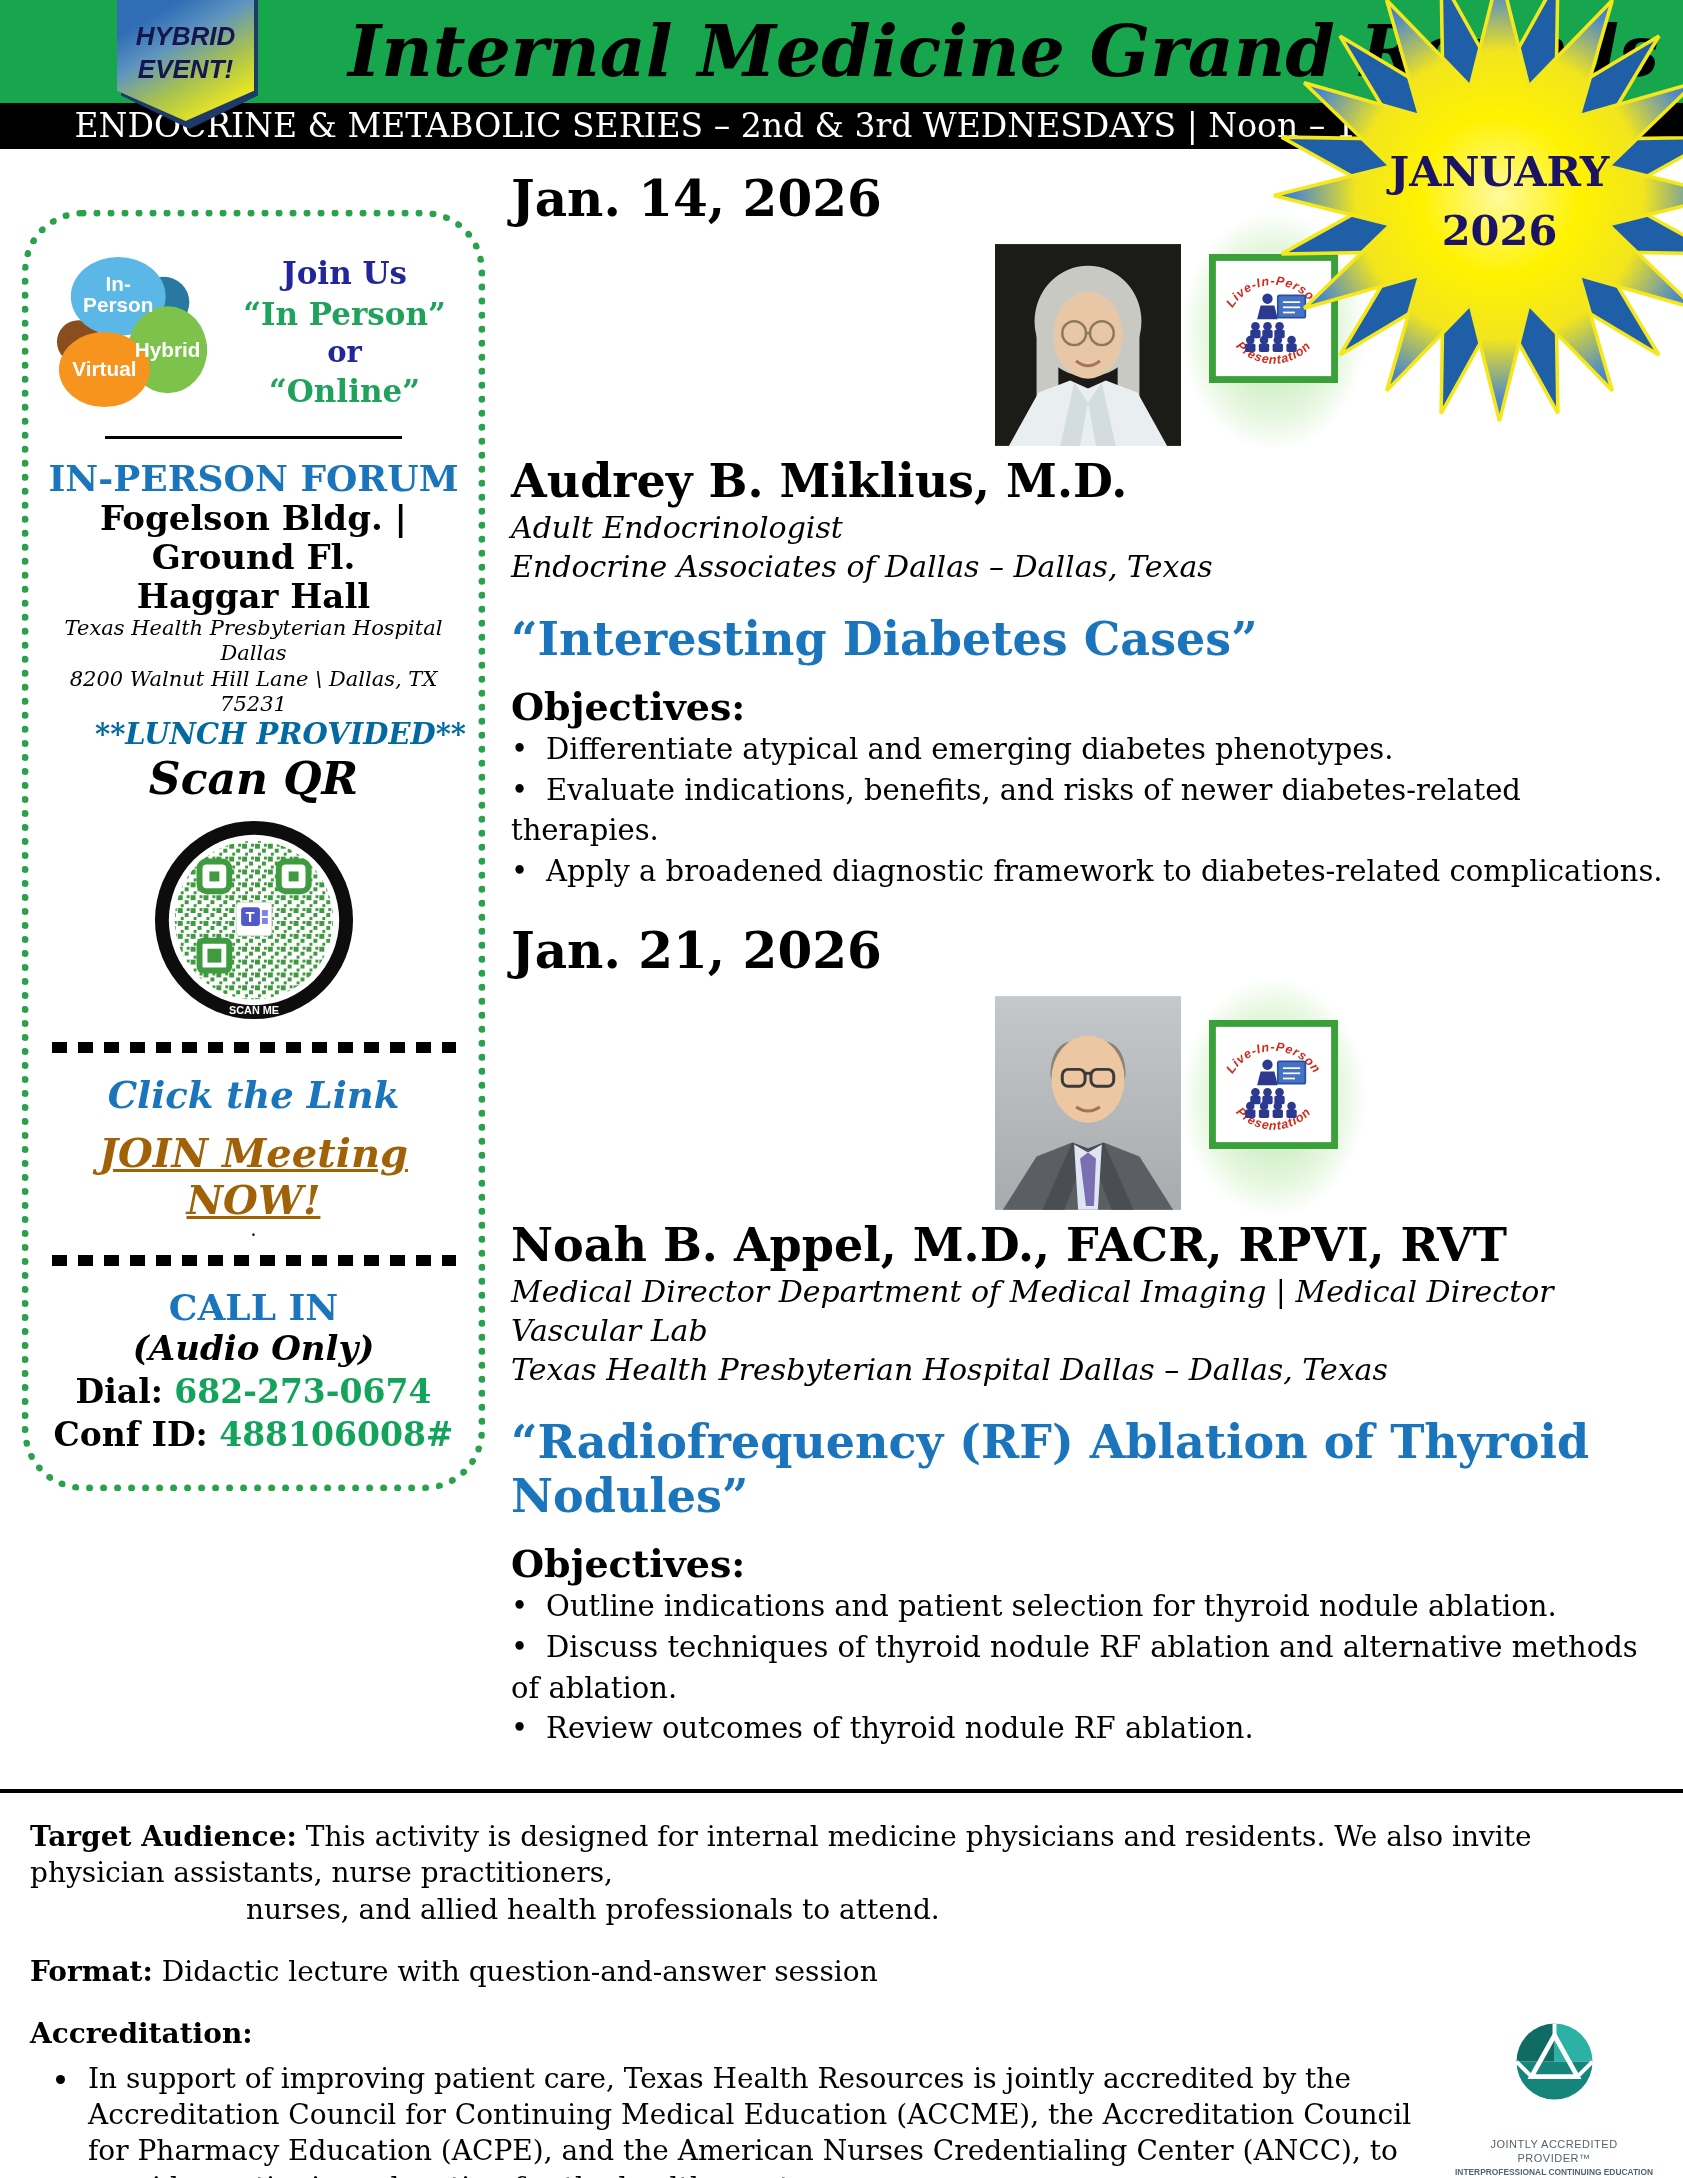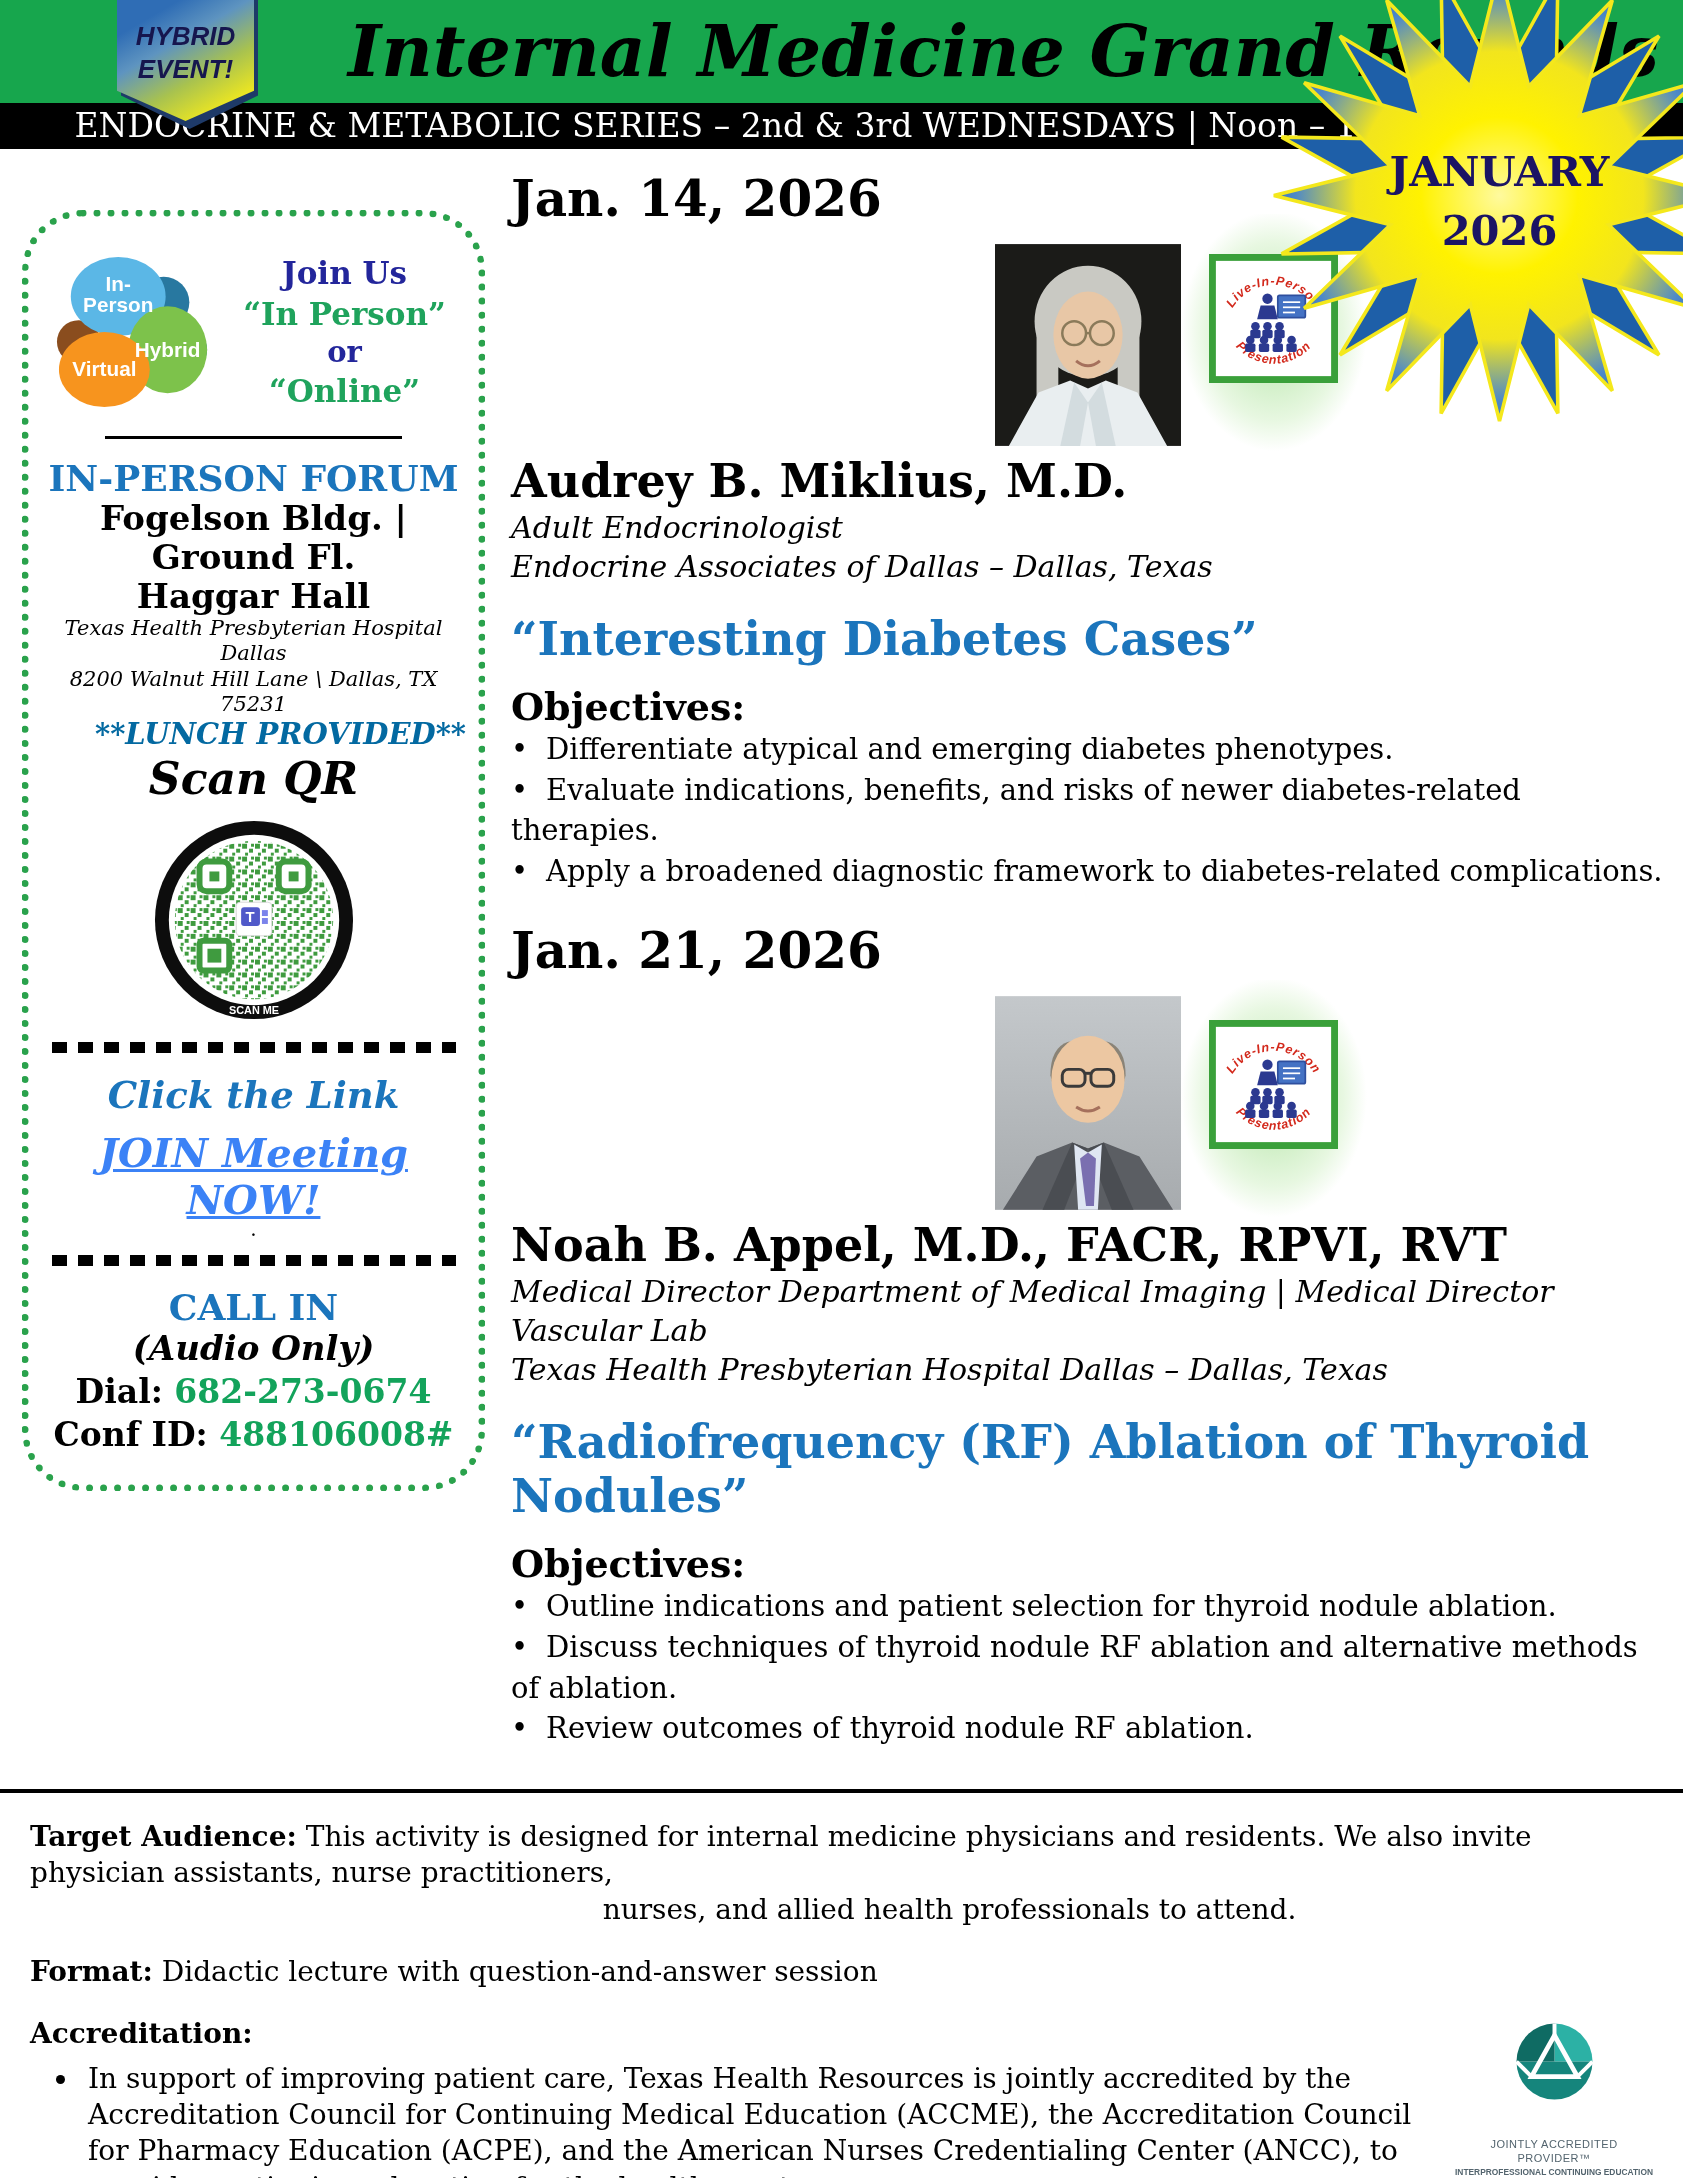--- a/index.html
+++ b/index.html
@@ -35,21 +35,21 @@
   .side-div{width:297px;border-top:3px solid #000;margin:22px auto 18px;}
   .h-blue{font-size:36px;font-weight:bold;color:#1B75BC;}
   .hall{font-size:34px;font-weight:bold;line-height:1.15;}
   .it-sm{font-size:21px;font-style:italic;line-height:1.2;}
   .lunch{font-size:29px;font-weight:bold;font-style:italic;color:#0369a1;text-align:right;}
   .scan-qr{font-size:44px;font-weight:bold;font-style:italic;margin-top:2px;}
   .qr-wrap{margin:14px auto 6px;width:204px;height:204px;}
   .dot-div{margin:20px auto;width:404px;height:11px;
            background:repeating-linear-gradient(90deg,#000 0 15px,transparent 15px 26px);}
   .click-link{font-size:37px;font-weight:bold;font-style:italic;color:#1B75BC;}
-  .join-now{display:inline-block;font-size:40px;font-weight:bold;font-style:italic;color:#3b82f6;
+  .join-now{display:inline-block;font-size:40px;font-weight:bold;font-style:italic;color:#a16207;
             text-decoration:underline;text-decoration-thickness:3px;margin-top:12px;}
   .tiny-dot{font-size:20px;line-height:0.6;}
   .audio{font-size:34px;font-weight:bold;font-style:italic;}
   .phone-line{font-size:33px;font-weight:bold;margin-top:4px;}
   .phone-green{color:#13A35B;}
   .th-logo{margin:48px 0 0 69px;display:flex;align-items:center;gap:12px;text-align:left;}
   .th-name{font-family:"Liberation Sans",sans-serif;font-weight:bold;font-size:38px;color:#1C5CA8;line-height:1.02;}
   .th-sub{font-family:"Liberation Sans",sans-serif;font-size:29px;color:#1C5CA8;}
   .th-city{font-family:"Liberation Sans",sans-serif;font-size:21px;letter-spacing:5px;color:#1C5CA8;margin-top:4px;}
   
@@ -63,21 +63,21 @@
   .speaker-name{font-size:46px;font-weight:bold;}
   .role{font-size:30px;font-style:italic;line-height:1.3;}
   .talk-title{font-size:46px;font-weight:bold;color:#1B75BC;margin-top:26px;}
   .obj-h{font-size:38px;font-weight:bold;margin-top:18px;}
   .obj-line{font-size:29px;line-height:1.4;}
   .obj-line::before{content:"•";margin-right:18px;}
   
   .full-rule{border:none;border-top:4px solid #000;margin:40px 0 0;}
   .info{padding:26px 30px 0;text-align:left;font-size:28px;line-height:1.3;}
   .lbl{font-weight:bold;}
-  .indent2{margin-left:216px;text-align:center;}
+  .indent2{margin-left:216px;}
   .blk{margin-top:26px;}
   .acc-flex{display:flex;margin-top:26px;}
   .acc-main{flex:1;}
   .acc-logos{width:198px;flex:none;display:flex;flex-direction:column;align-items:center;gap:42px;padding-top:2px;}
   .jap-cap1{font-family:"Liberation Sans",sans-serif;font-size:11px;color:#53646e;letter-spacing:0.5px;margin-top:6px;}
   .jap-cap2{font-family:"Liberation Sans",sans-serif;font-size:8.4px;font-weight:bold;color:#53646e;margin-top:2px;}
   ul.acc-list{margin:8px 0 0 30px;padding-left:20px;}
   ul.acc-list li{margin-bottom:4px;padding-left:8px;}
   svg text{font-family:"Liberation Sans",sans-serif;}
   svg .serif{font-family:"DejaVu Serif","Liberation Serif",serif;}

